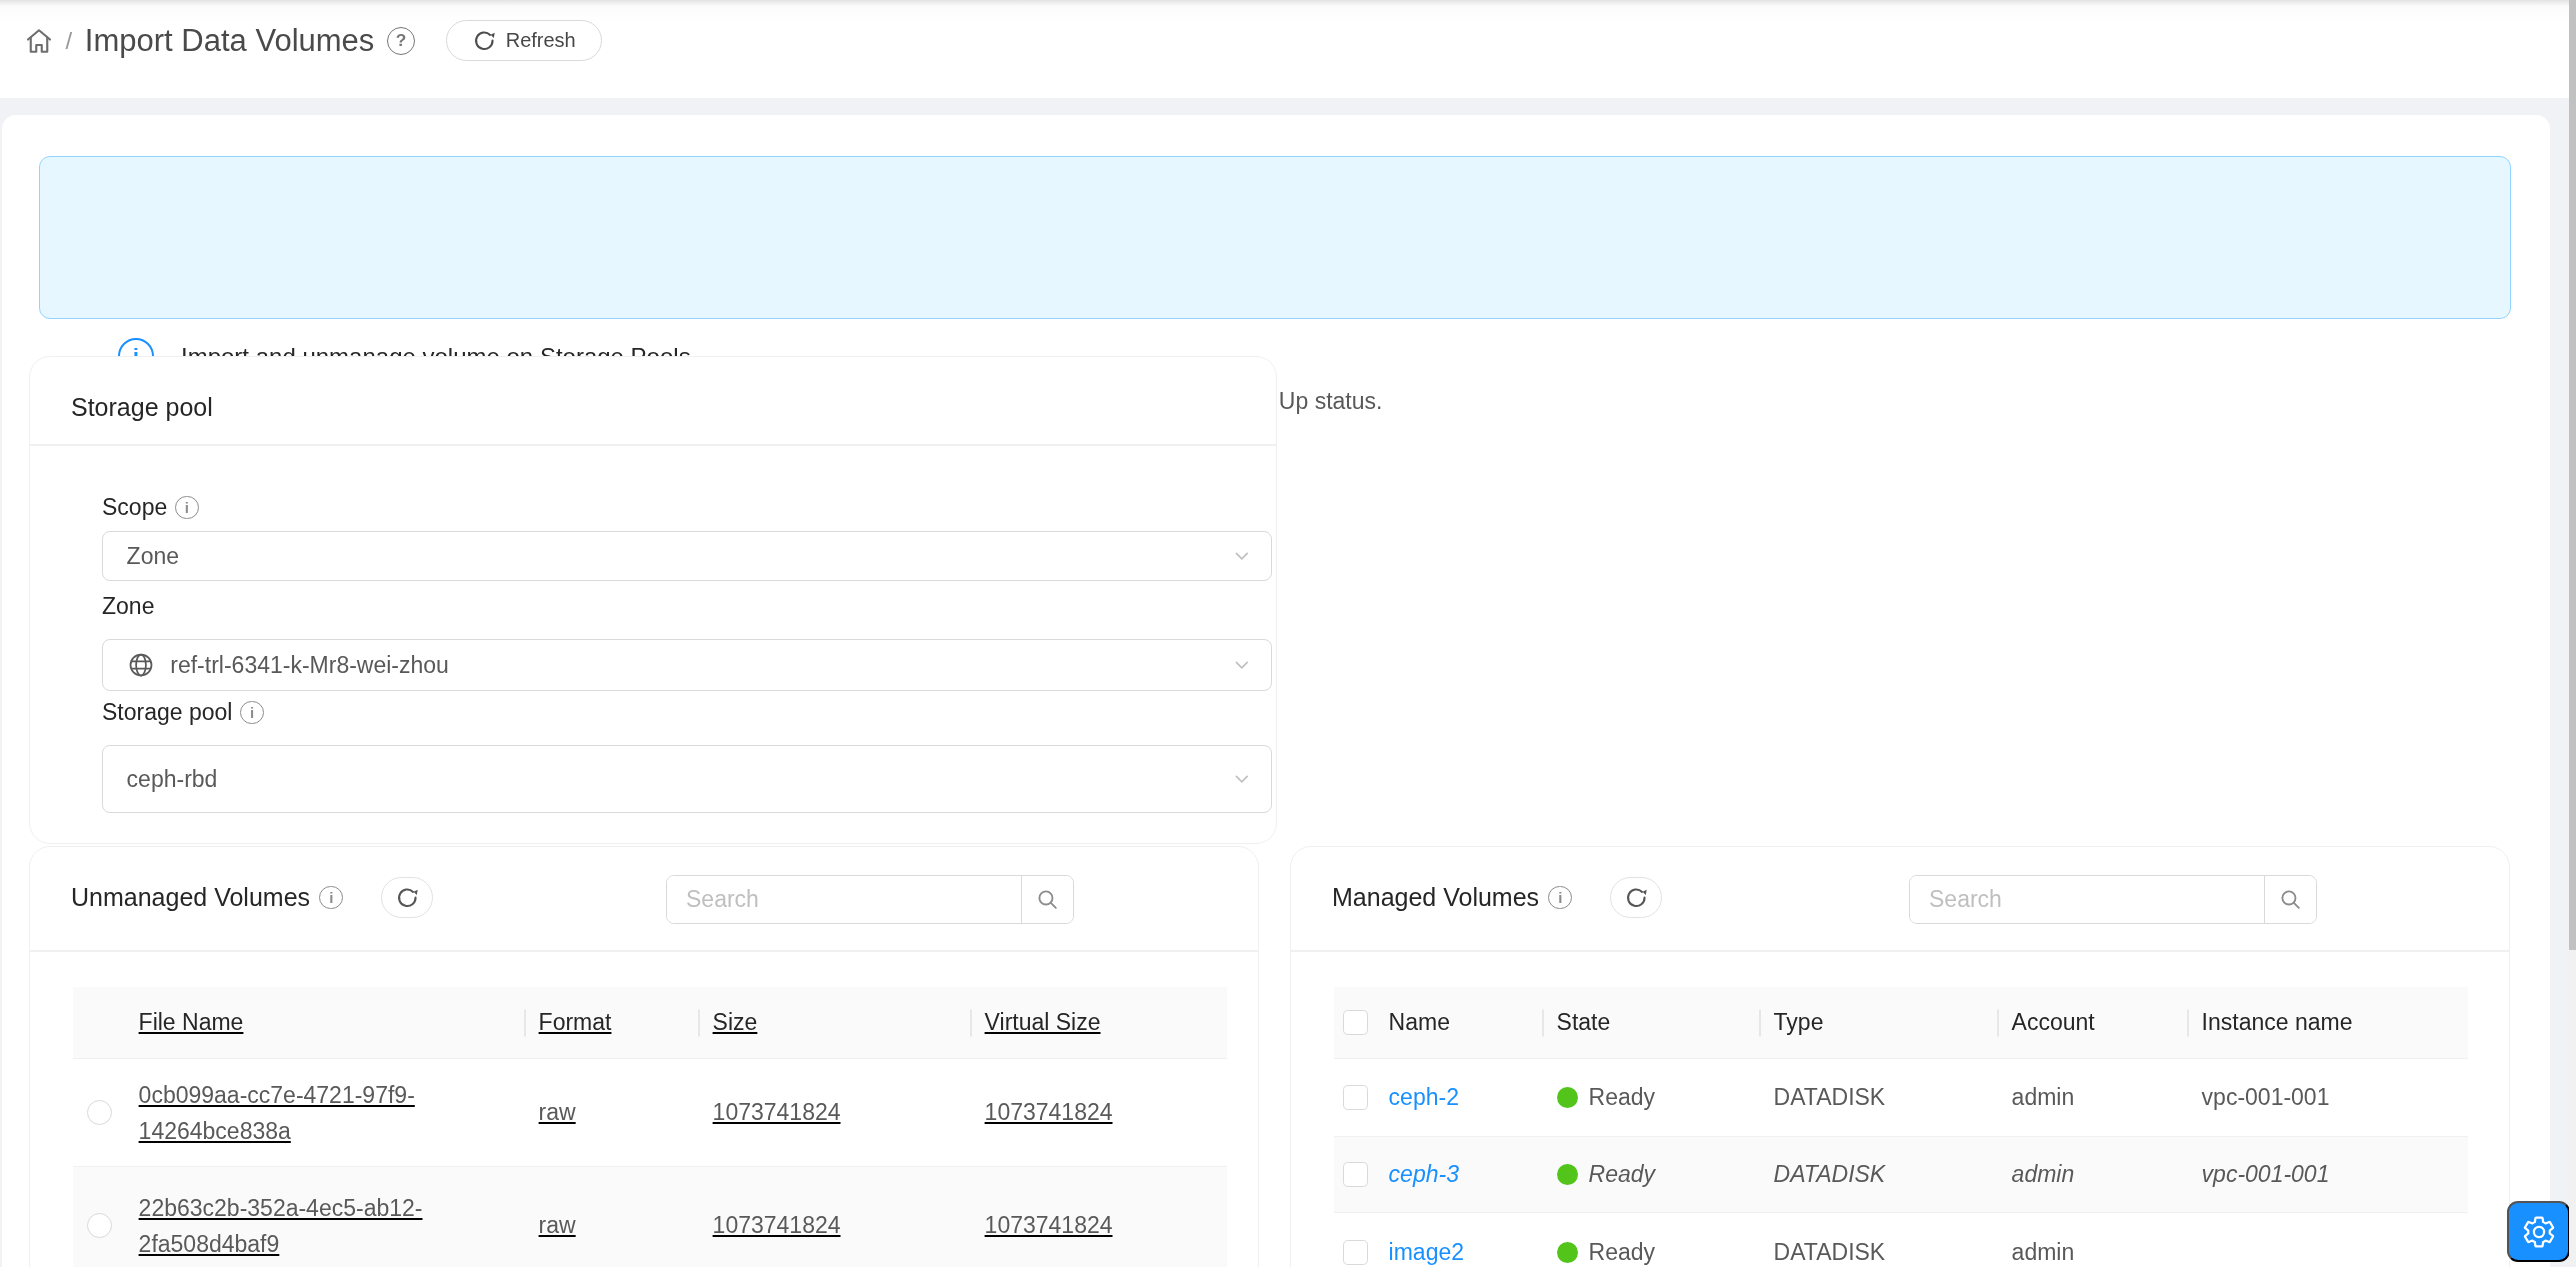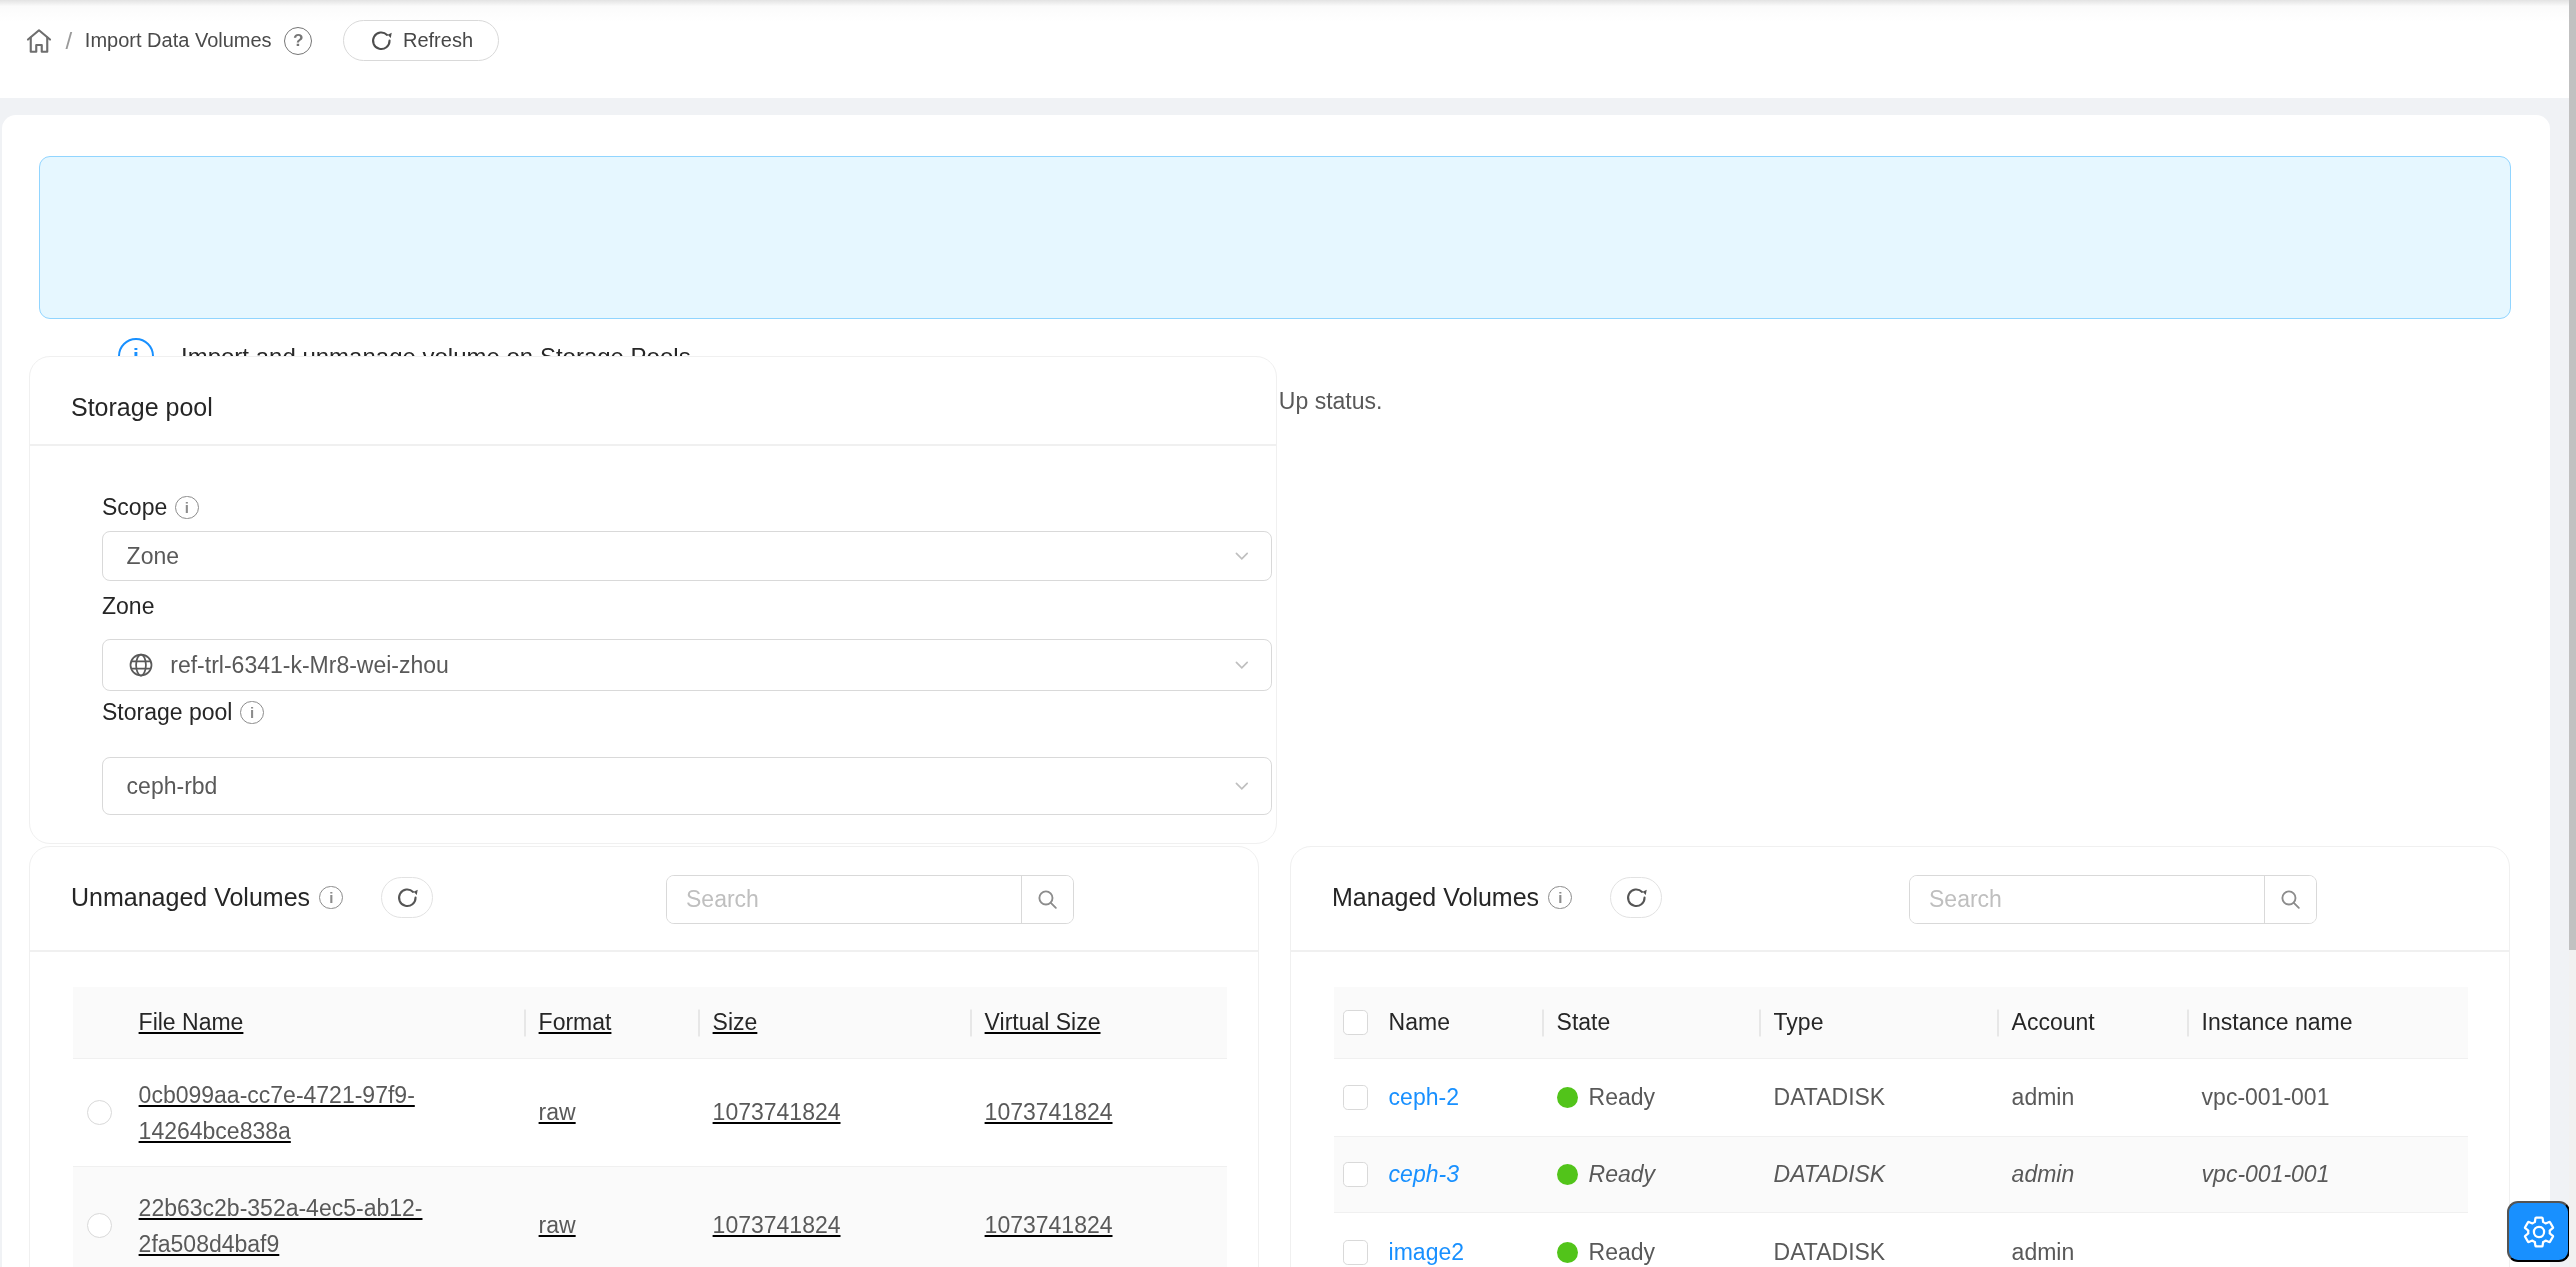--- a/index.html
+++ b/index.html
@@ -5,21 +5,21 @@
   * { margin:0; padding:0; box-sizing:border-box; }
   html,body { background:#f0f2f5; font-family:"Liberation Sans", sans-serif; }
   .page { position:relative; width:2576px; height:1267px; overflow:hidden; background:#f0f2f5; }
 
   
   .topbar { position:absolute; left:0; top:0; width:2576px; height:98px;
             background:linear-gradient(180deg,#e3e3e3 0,#fbfbfb 6.3px,#ffffff 22px); }
   .crumb-row { position:absolute; left:23.6px; top:14px; height:53px; display:flex; align-items:center; }
   .home-btn { width:31px; height:31px; display:flex; align-items:center; justify-content:center; cursor:pointer; }
   .crumb-sep { color:#9a9a9a; font-size:24px; margin:0 12.6px 0 11px; }
-  .crumb-title { color:#4a4a4a; font-size:20px; }
+  .crumb-title { color:#4a4a4a; font-size:31px; }
   .qcircle { margin-left:12.6px; width:28px; height:28px; border:1.6px solid #767676; border-radius:50%;
              color:#767676; font-size:17.3px; font-weight:700; display:flex; align-items:center; justify-content:center; }
   .refresh-btn { margin-left:31px; height:41px; padding:0 25px; border:1.6px solid #d9d9d9; border-radius:21px;
                  background:#fff; display:flex; align-items:center; gap:10.2px; color:#474747; font-size:20px; cursor:pointer; }
   .reload-ic { width:23.6px; height:23.6px; color:#4d4d4d; }
 
   
   .wrapper { position:absolute; left:1.6px; top:115px; width:2548px; height:1193px; background:#fff; border-radius:14px 14px 0 0; }
 
   
@@ -160,21 +160,21 @@
         <svg width="23.6" height="23.6" viewBox="0 0 24 24" fill="none" stroke="currentColor" stroke-width="1.7" stroke-linecap="round">
             <path d="M6.5 9.5 L12 15 L17.5 9.5"></path>
           </svg>
       </span>
     </div>
 
     <div class="form-label" style="left:72px; top:342px;">
       <span>Storage pool</span>
       <span class="info-ic" style="margin-left:7.9px;">i</span>
     </div>
-    <div class="select" style="top:388px; height:58px;margin-top:12px;">
+    <div class="select" style="top:388px; height:68px;">
       <span class="val">ceph-rbd</span>
       <span class="chev">
         <svg width="23.6" height="23.6" viewBox="0 0 24 24" fill="none" stroke="currentColor" stroke-width="1.7" stroke-linecap="round">
             <path d="M6.5 9.5 L12 15 L17.5 9.5"></path>
           </svg>
       </span>
     </div>
   </div>
 
   <div class="card" style="left:29px; top:846px; width:1230px; height:487px;">

